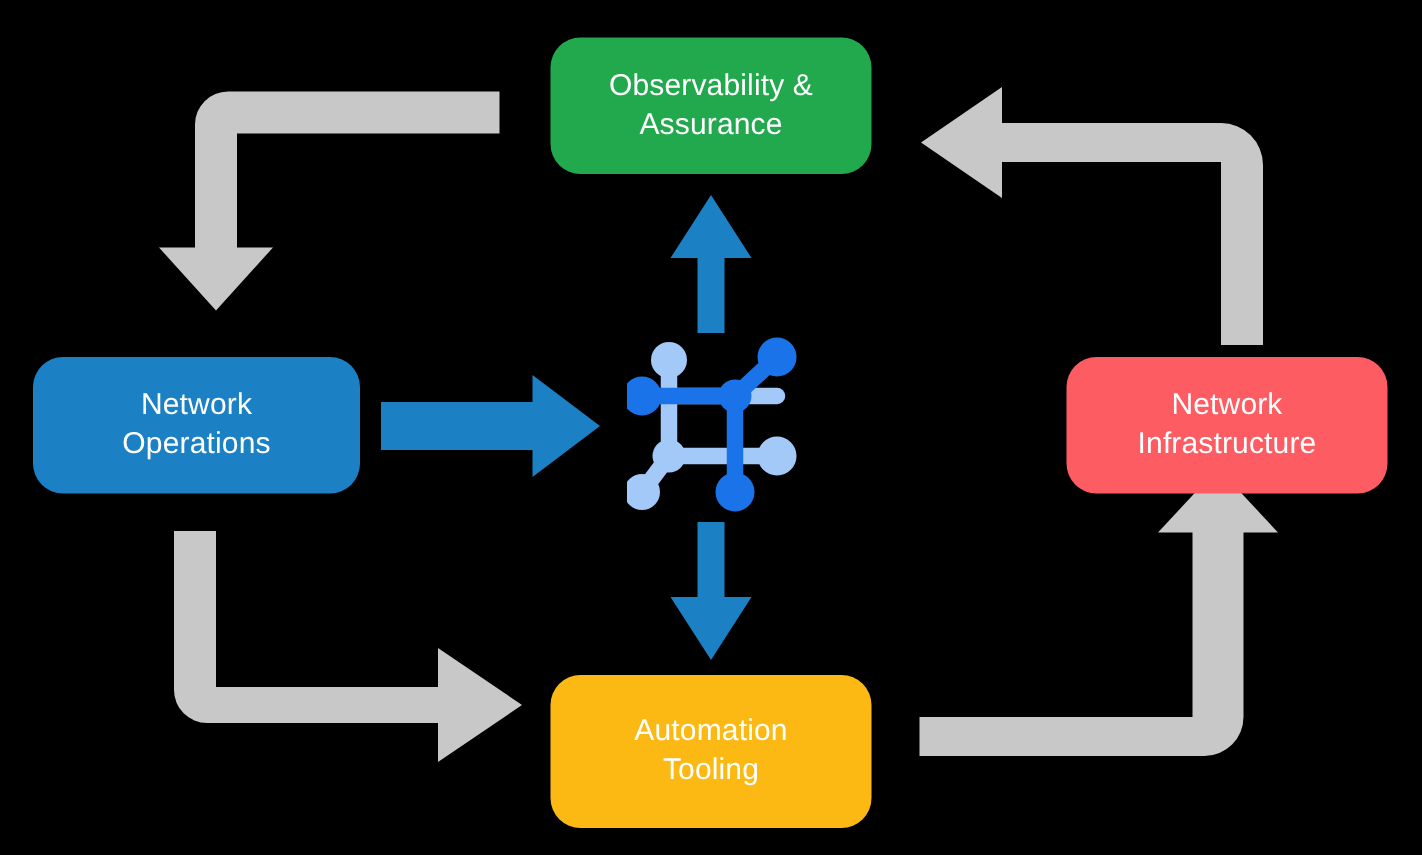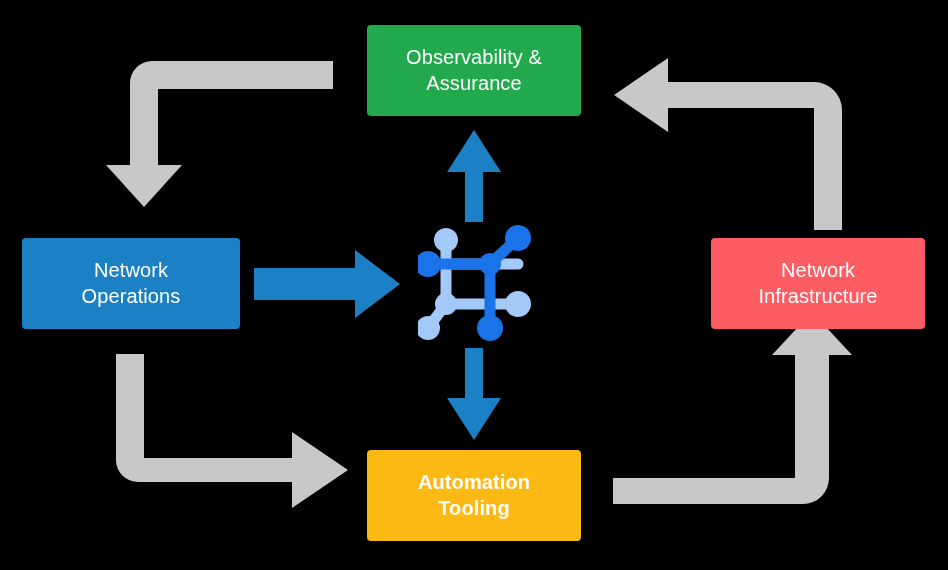--- a/index.html
+++ b/index.html
@@ -14,21 +14,21 @@
     font-family: "Liberation Sans", sans-serif;
   }
   #stage {
     position: relative;
     width: 948px;
     height: 570px;
     background: #000000;
   }
   .node-box {
     position: absolute;
-    border-radius: 4px;
+    border-radius: 20px;
     display: flex;
     align-items: center;
     justify-content: center;
     text-align: center;
     color: #ffffff;
     font-size: 20px;
     line-height: 1.28;
     font-weight: 400;
     letter-spacing: 0.1px;
     box-sizing: border-box;
@@ -42,23 +42,22 @@
   }
   #box-operations {
     left: 22px; top: 238px; width: 218px; height: 91px;
     background: #1B81C4;
   }
   #box-infrastructure {
     left: 711px; top: 238px; width: 214px; height: 91px;
     background: #FC5C62;
   }
   #box-automation {
-    left: 367px; top: 450px; width: 214px; height: 91px;
+    left: 367px; top: 450px; width: 214px; height: 102px;
     background: #FDB913;
-    font-weight: bold;
   }
   .arrow-layer {
     position: absolute;
     left: 0; top: 0;
     width: 948px;
     height: 570px;
     pointer-events: none;
   }
   .center-icon {
     position: absolute;

